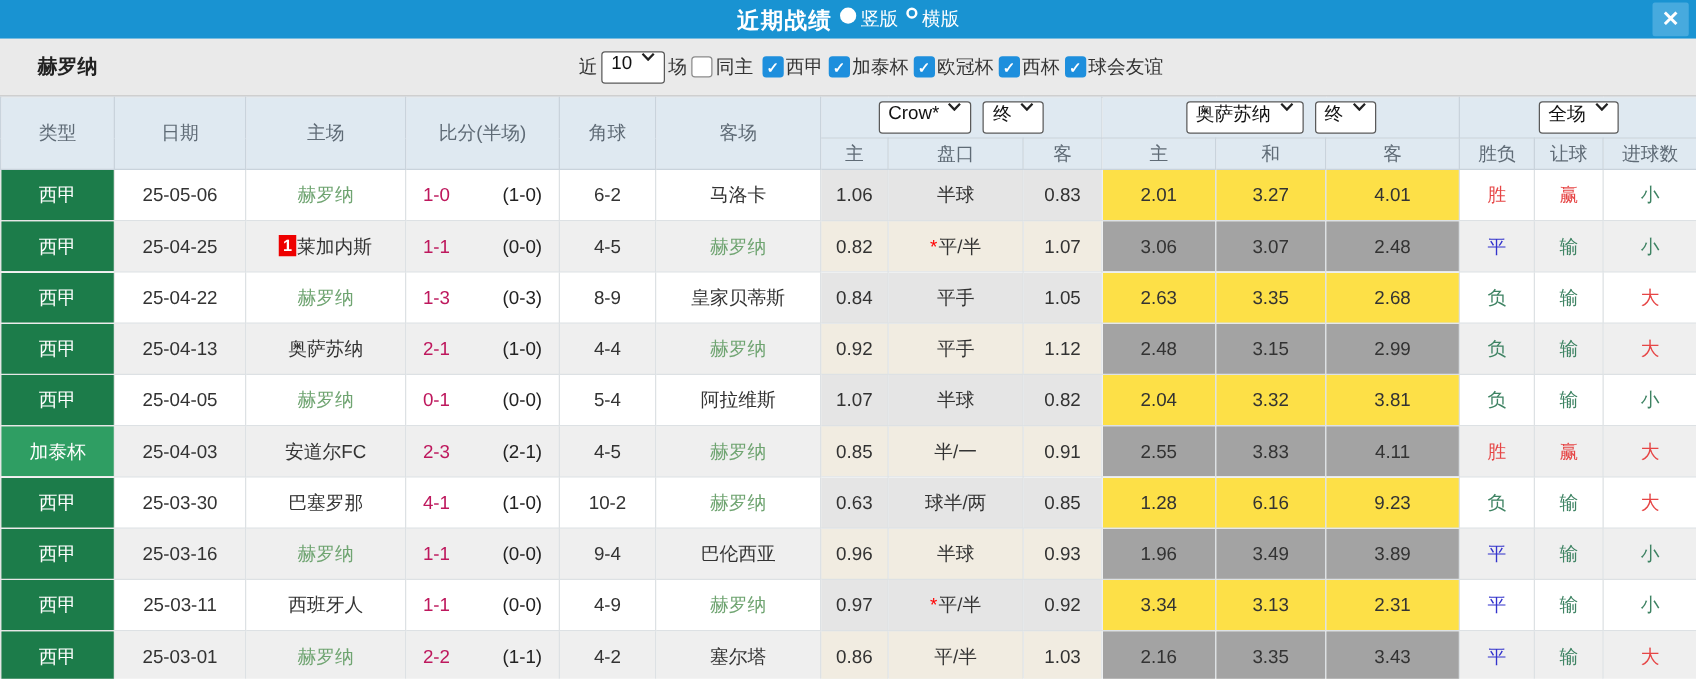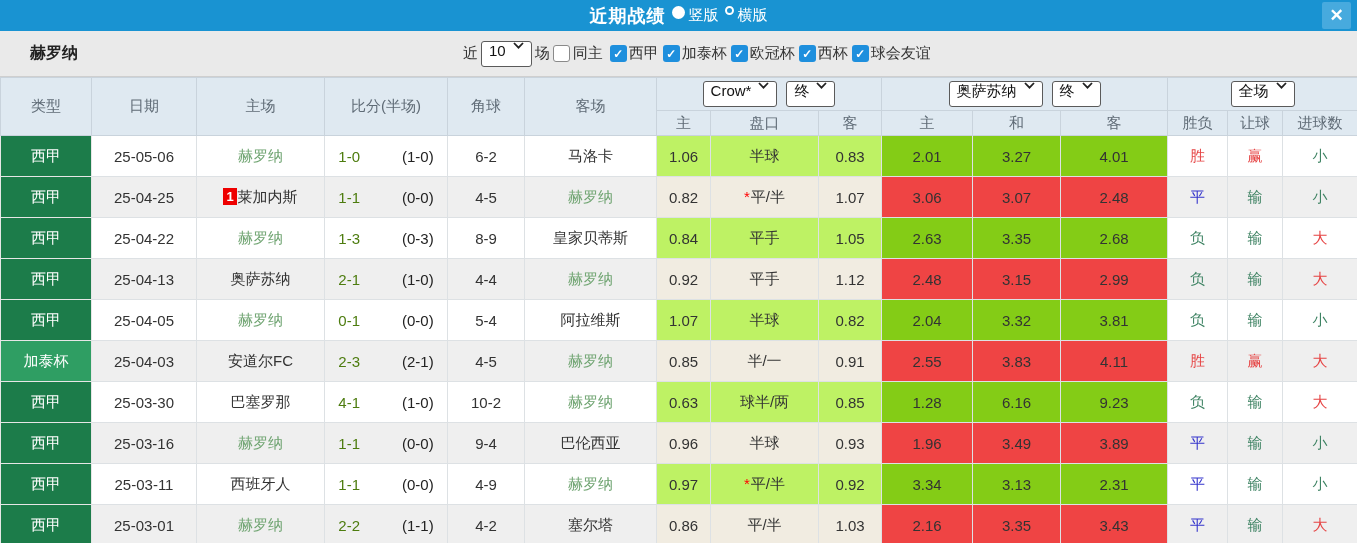--- a/index.html
+++ b/index.html
@@ -38,26 +38,26 @@
   thead th{ background:#dfe9f1; color:#5f6b76; font-weight:normal; font-size:15px;
             border:1px solid #c9d3dc; }
   tr.h1 th{ height:33px; }
   tr.h2 th{ height:25px; }
   .selcell{ vertical-align:middle; }
   .selwrap{ display:flex; align-items:center; justify-content:center; gap:9px; }
   tbody td{ height:41px; font-size:15px; color:#333; border:1px solid #dde1e4; }
   tbody tr.even{ background:#efefef; }
   td.type{ background:#1c7c4a; color:#fff; border-color:#e6e6e6; }
   td.type.cup{ background:#2f9e63; }
-  td.crow{ background:#bef264; }
+  td.crow{ background:#e5e5e5; }
   tr.even td.crow{ background:#f1ece1; }
-  td.avg{ background:#84cc16; }
-  tr.even td.avg{ background:#ef4444; }
+  td.avg{ background:#fde047; }
+  tr.even td.avg{ background:#a3a3a3; }
   .self{ color:#6fa471; }
-  .ft{ color:#4d7c0f; }
+  .ft{ color:#be185d; }
   .ht{ color:#222;margin-left:42px; }
   .star{ color:#ff0000; margin-right:1px; }
   .badge{ display:inline-block; background:#ee0000; color:#fff; font-size:13px; font-weight:bold;
           padding:0 3px; margin-right:1px; line-height:17px; vertical-align:1px; }
   .c-red{ color:#e64545; }
   .c-blue{ color:#3333cc; }
   .c-green{ color:#3e8363; }
 </style>
 </head>
 <body>

